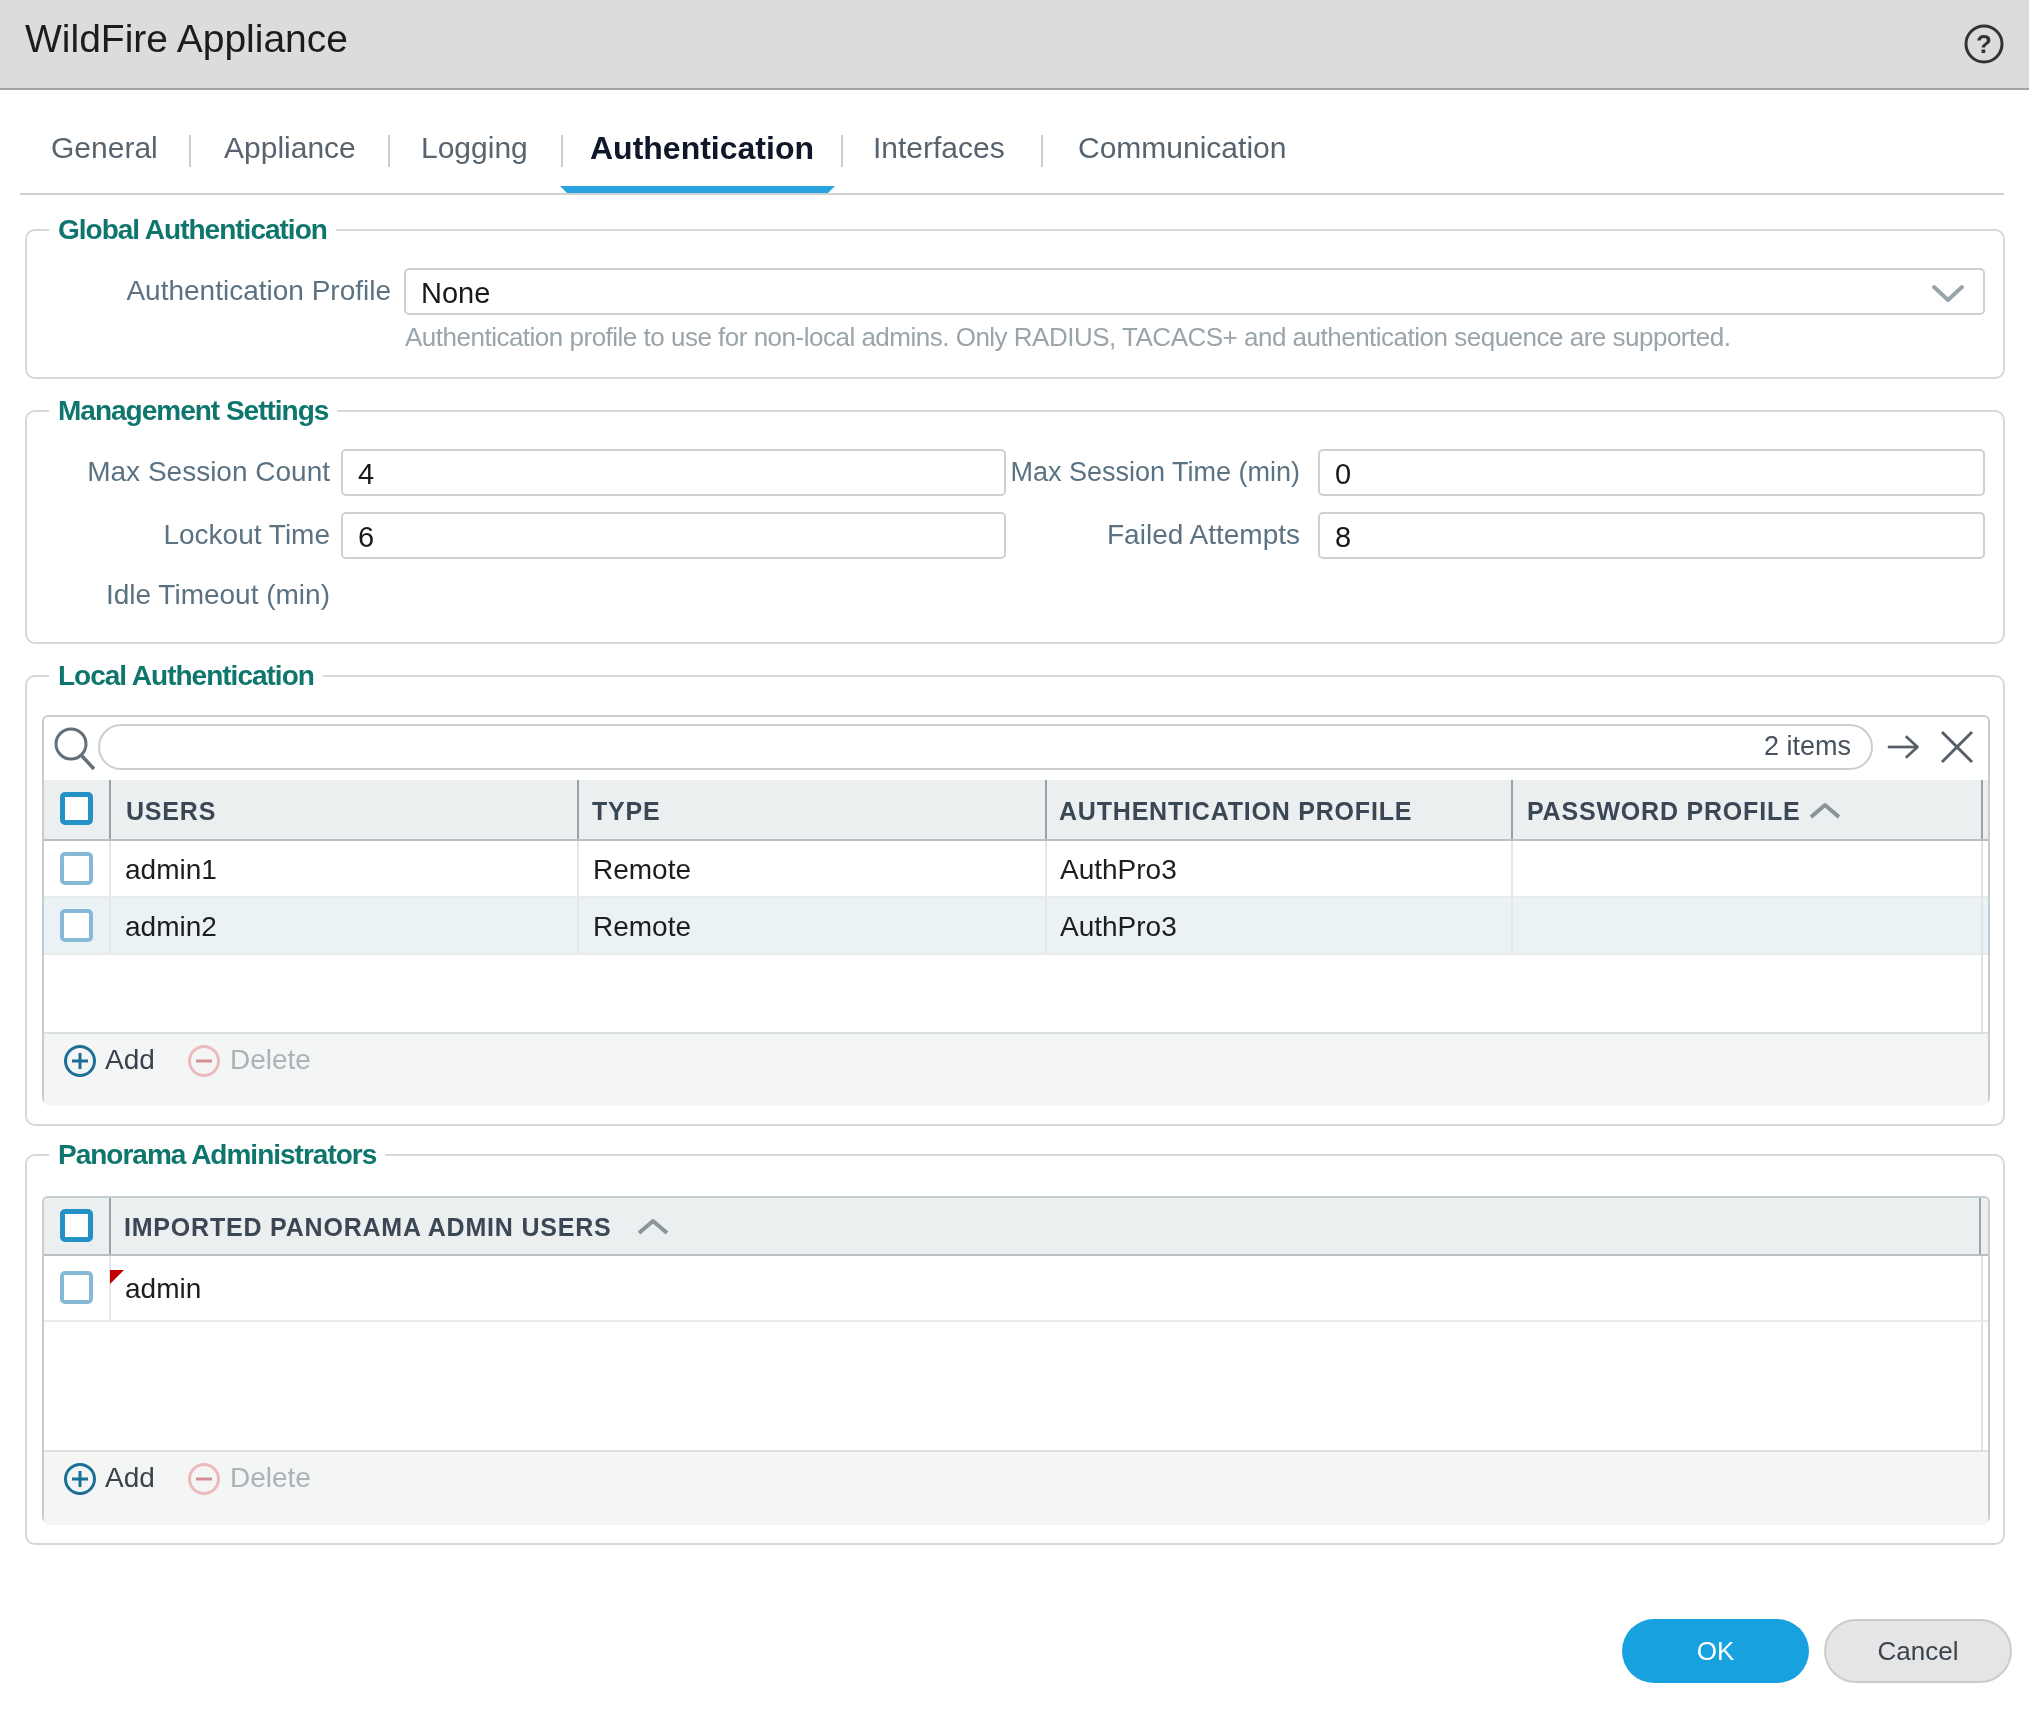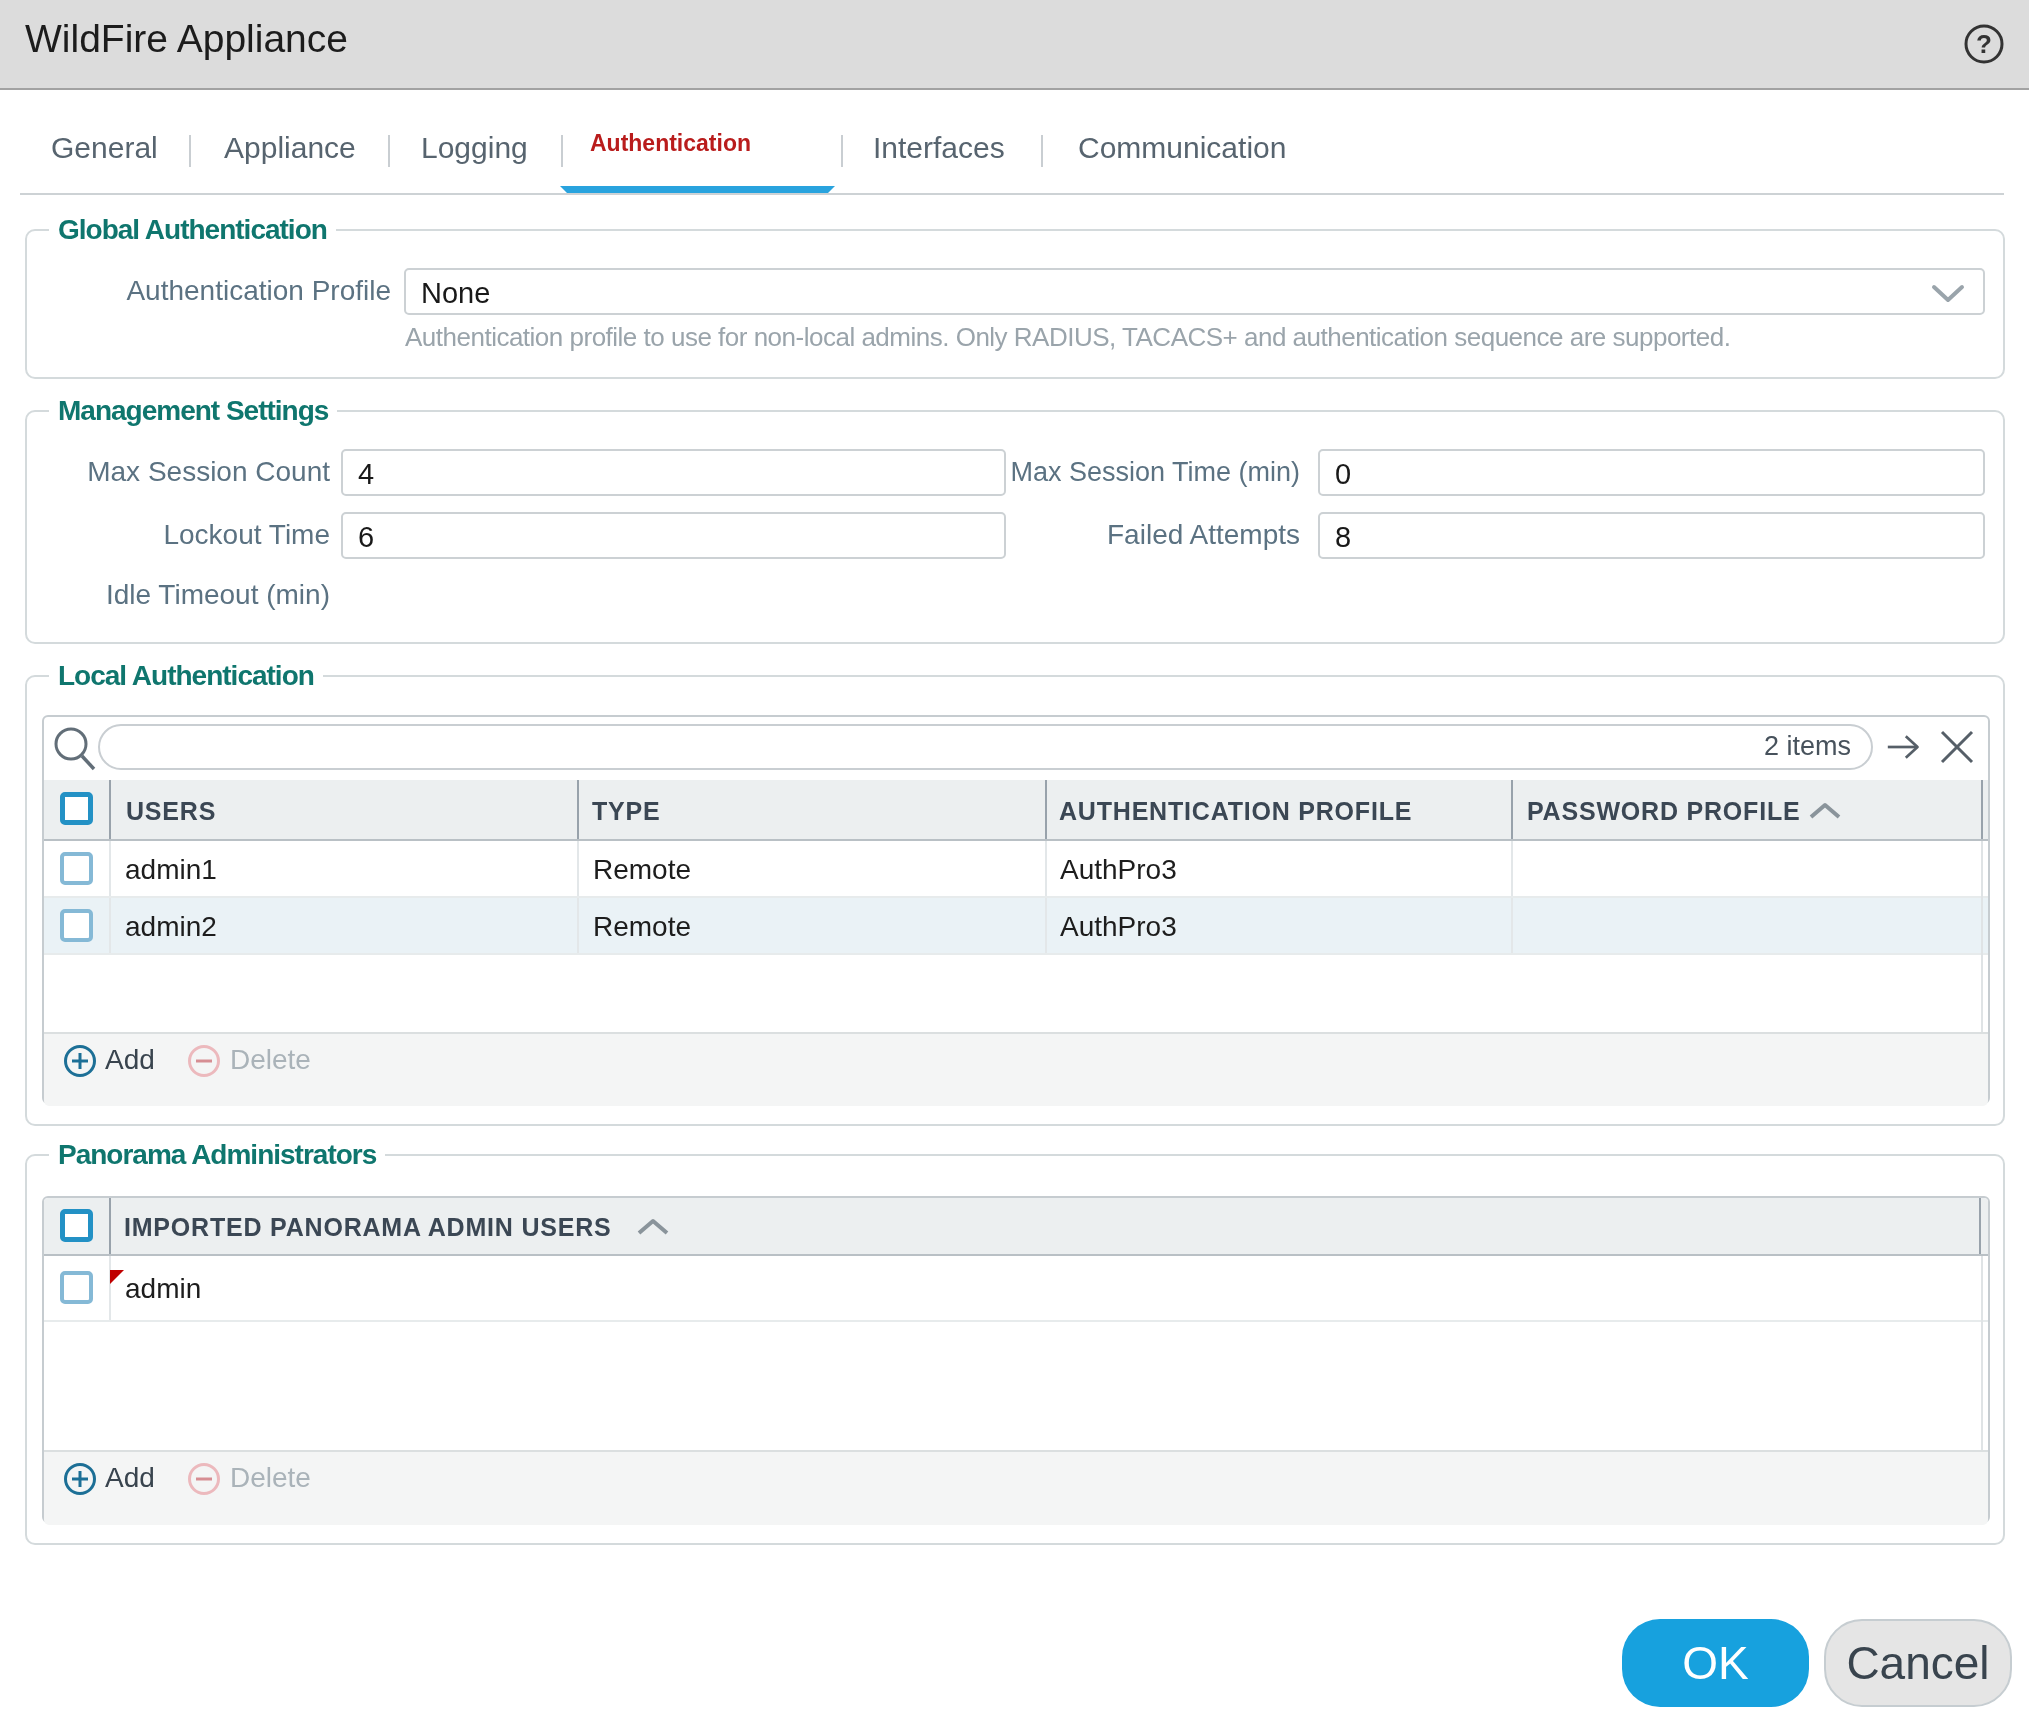--- a/index.html
+++ b/index.html
@@ -8,21 +8,21 @@
 #page{position:relative;width:2029px;height:1728px}
 
 
 #titlebar{position:absolute;left:0;top:0;width:2029px;height:90px;background:#dcdcdc;border-bottom:2px solid #a2a2a2}
 #title{position:absolute;left:25px;top:17px;font-size:39px;color:#1c1c1c}
 #helpicon{position:absolute;left:1963px;top:23px}
 
 
 #tabs{position:absolute;left:0;top:120px;width:2029px;height:76px}
 .tab{position:absolute;top:11px;font-size:30px;color:#57646f;white-space:nowrap}
-.tab.active{color:#b91c1c;font-weight:bold;font-size:23px}
+.tab.active{color:#0f172a;font-weight:bold;font-size:32px}
 .tabsep{position:absolute;top:15px;width:2px;height:32px;background:#c9ced2}
 #underline{position:absolute;left:560px;top:66px;width:275px;height:7px;background:#29a3de;clip-path:polygon(0 0,100% 0,calc(100% - 7px) 100%,7px 100%)}
 #tabrule{position:absolute;left:20px;top:73px;width:1984px;height:2px;background:#cdd2d5}
 
 
 .fieldset{position:absolute;border:2px solid #d4dadc;border-radius:10px}
 .legend{position:absolute;top:-17px;left:22px;background:#fff;padding:0 9px;font-size:28px;font-weight:bold;letter-spacing:-1px;color:#0f766e;white-space:nowrap}
 .flabel{position:absolute;font-size:28px;color:#5b7282;text-align:right;white-space:nowrap}
 .input{position:absolute;border:2px solid #ccd1d4;border-radius:5px;background:#fff;font-size:29px;color:#191919}
 .input .val{position:absolute;left:15px;top:7px}
@@ -39,21 +39,21 @@
 .rowtext{position:absolute;top:13px;font-size:28px;color:#1d1d1d;white-space:nowrap}
 .cb{position:absolute;width:33px;height:33px;border-radius:5px;background:#fff}
 .cb.hd{border:5px solid #2391c5}
 .cb.rw{border:4px solid #85b9d6}
 .tfoot{position:absolute;left:0;width:1944px;background:#f4f5f5;border-top:2px solid #dbdfe0;border-radius:0 0 5px 5px}
 .addtxt{position:absolute;font-size:28px;color:#39444e}
 .deltxt{position:absolute;font-size:28px;color:#aab3b9}
 .gutter{position:absolute;width:2px;background:#c3cbd0}
 
 
-.btn{position:absolute;height:88px;border-radius:38px;font-size:46px;display:flex;align-items:center;justify-content:center}
+.btn{position:absolute;height:64px;border-radius:38px;font-size:26px;display:flex;align-items:center;justify-content:center}
 #okbtn{left:1622px;top:1619px;width:187px;background:#17a1de;color:#fff}
 #cancelbtn{left:1824px;top:1619px;width:188px;background:#e5e5e5;border:2px solid #c6cdd1;color:#39444e}
 </style>
 </head>
 <body>
 <div id="page">
 
   <div id="titlebar">
     <div id="title">WildFire Appliance</div>
     <svg id="helpicon" width="42" height="42" viewBox="0 0 42 42">

